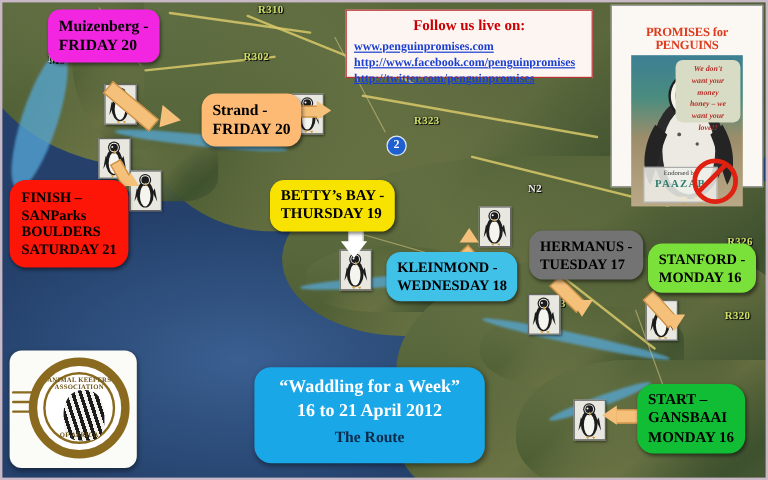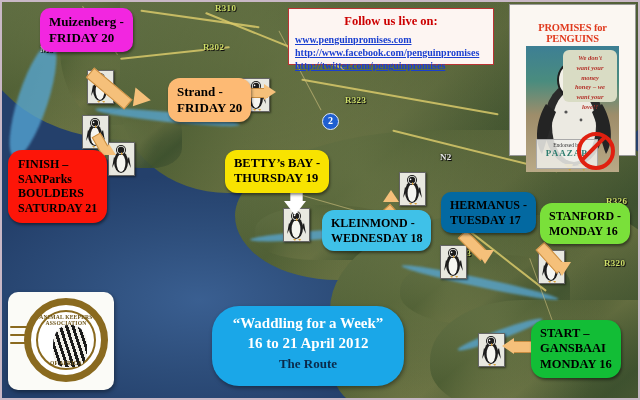--- a/index.html
+++ b/index.html
@@ -60,21 +60,21 @@
     position:absolute;border-radius:12px;padding:6px 9px;
     font-weight:bold;line-height:1.22;
     box-shadow:1px 2px 3px rgba(0,0,0,.45);
     white-space:pre-line;
   }
   .c-muizenberg{left:40px;top:8px;background:#f226e0;color:#000;font-size:13px;border-radius:10px;}
   .c-strand{left:168px;top:78px;background:#fdba74;color:#000;font-size:13px;}
   .c-finish{left:8px;top:150px;background:#fd1508;color:#000;font-size:12px;border-radius:14px;padding:7px 10px;}
   .c-bettys{left:225px;top:150px;background:#f8e300;color:#000;font-size:12.5px;}
   .c-kleinmond{left:322px;top:210px;background:#3fc1e8;color:#000;font-size:12px;}
-  .c-hermanus{left:441px;top:192px;background:#0369a1;color:#000;font-size:12px;border-radius:10px;}
+  .c-hermanus{left:441px;top:192px;background:#737373;color:#000;font-size:12px;}
   .c-stanford{left:540px;top:203px;background:#7ae03a;color:#000;font-size:12px;}
   .c-start{left:531px;top:320px;background:#12bd36;color:#000;font-size:12.5px;border-radius:14px;}
 
   
   .arrow{position:absolute;}
   .arrow .shaft{position:absolute;background:#f5c07a;border:1px solid #c98e42;}
   .arrow .head{position:absolute;width:0;height:0;}
 
   .ar-muiz{left:90px;top:58px;transform:rotate(0deg);}
   .ar-muiz .shaft{left:0;top:8px;width:48px;height:11px;transform:rotate(40deg);transform-origin:0 50%;}
@@ -154,21 +154,21 @@
     border:4px solid #e02010;border-radius:50%;
   }
   .nosign:after{
     content:"";position:absolute;left:-3px;top:10px;width:32px;height:4px;
     background:#e02010;transform:rotate(-45deg);
   }
 
   
   .title-banner{
     position:absolute;left:212px;top:306px;width:192px;height:80px;
-    background:#1aa7e8;border-radius:27px;text-align:center;
+    background:#1aa7e8;border-radius:14px;text-align:center;
     box-shadow:1px 2px 4px rgba(0,0,0,.4);padding-top:9px;box-sizing:border-box;
   }
   .title-banner .l1{color:#fff;font-size:15px;font-weight:bold;}
   .title-banner .l2{color:#fff;font-size:15px;font-weight:bold;margin-top:3px;}
   .title-banner .l3{color:#0a2a4a;font-size:13px;font-weight:bold;margin-top:4px;}
 
   
   .logo-card{
     position:absolute;left:8px;top:292px;width:106px;height:98px;
     background:#fbfbf7;border-radius:10px;box-shadow:1px 2px 4px rgba(0,0,0,.4);

